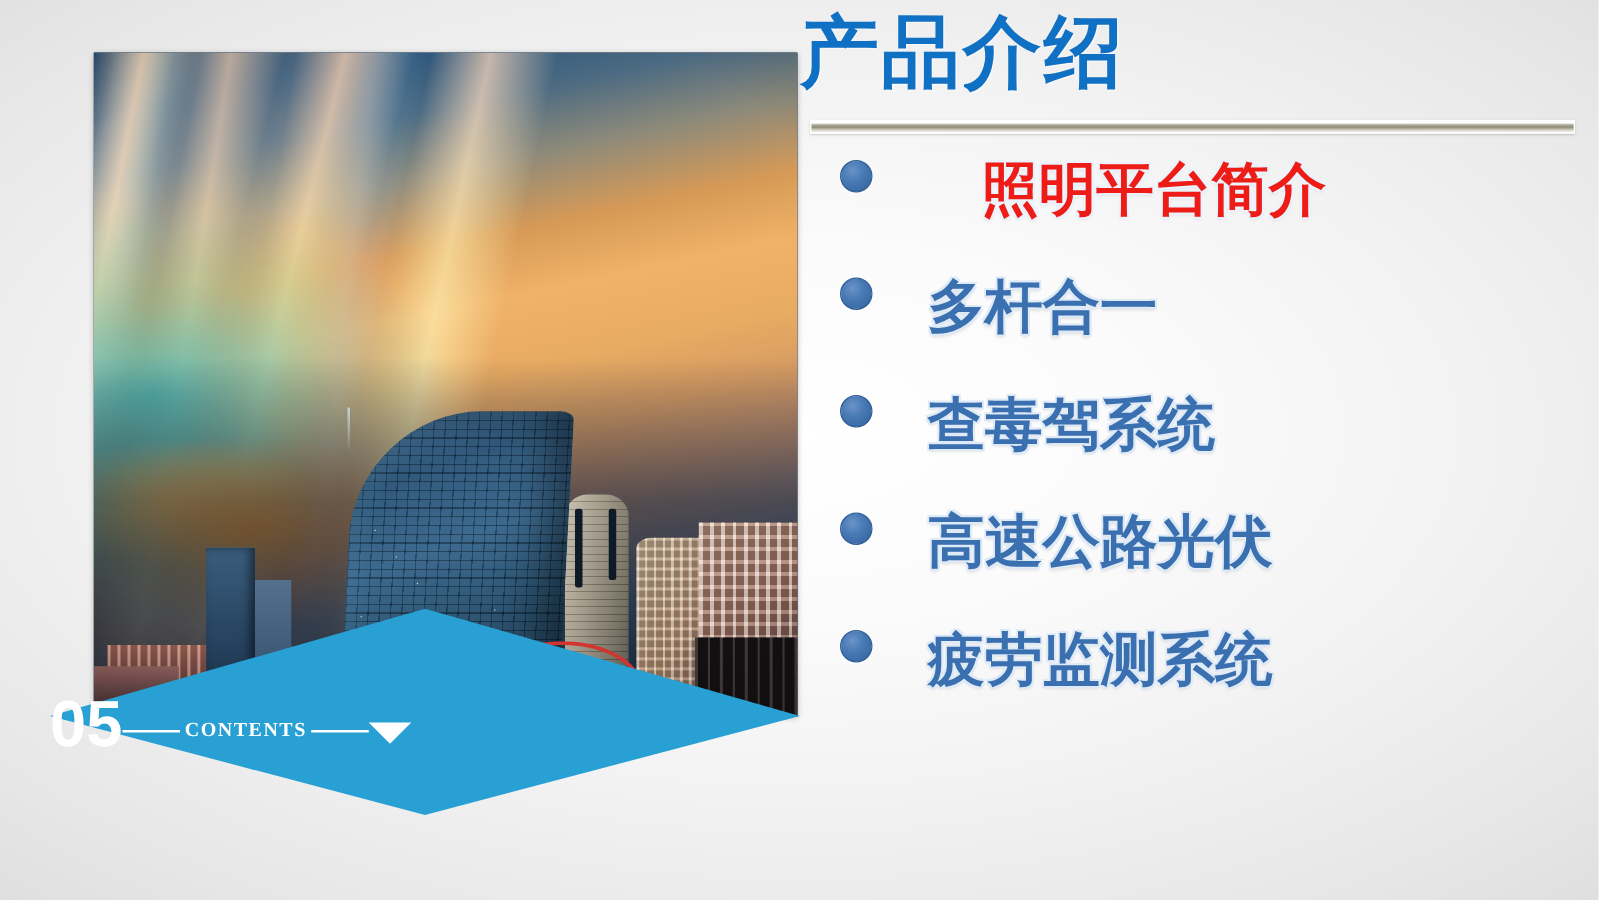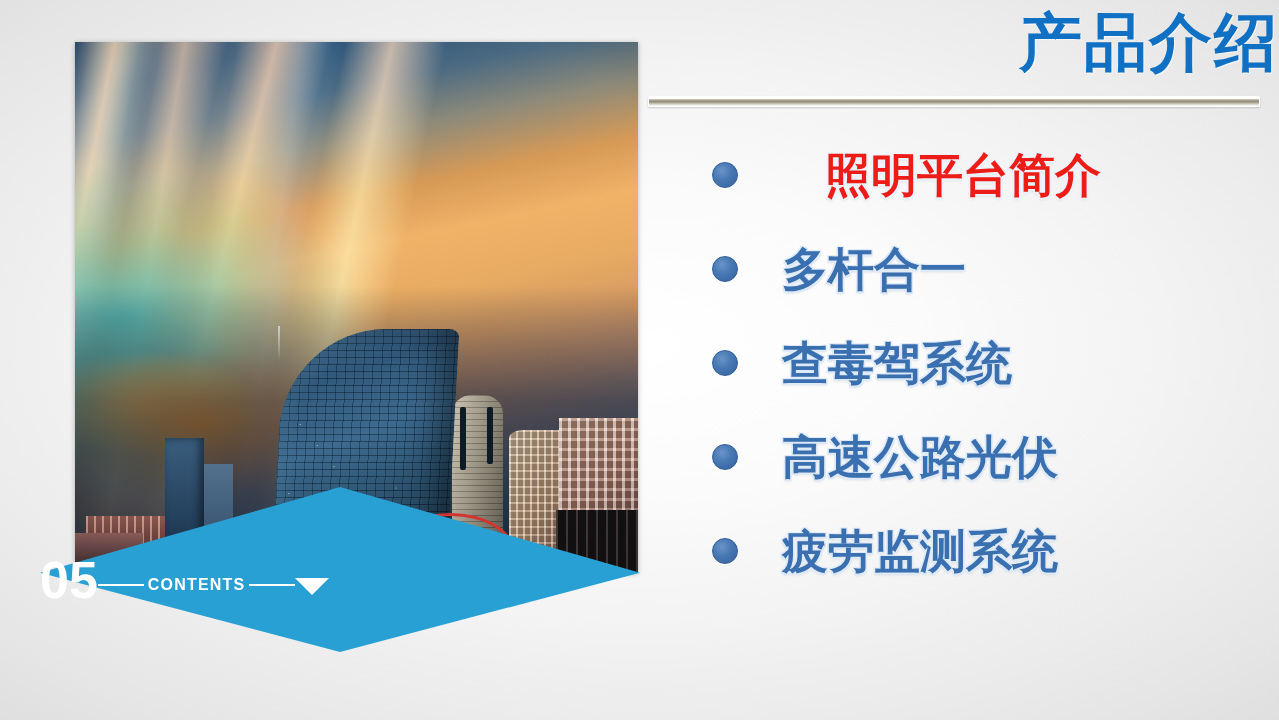--- a/index.html
+++ b/index.html
@@ -231,20 +231,21 @@
     font-weight: bold;
     line-height: 1;
     letter-spacing: 0px;
     font-family: "Liberation Sans", sans-serif;
   }
   #contents-label-row {
     display: flex;
     align-items: center;
     gap: 4px;
     margin-top: 10px;
+    font-family: Liberation Serif, serif;
   }
   .cl-rule {
     width: 46px;
     height: 2px;
     background: #ffffff;
   }
   #contents-label {
     color: #ffffff;
     font-size: 16px;
     font-weight: bold;
@@ -263,21 +264,21 @@
     position: absolute;
     left: 640px;
     top: 0;
     width: 639px;
     height: 720px;
   }
   #slide-title {
     position: absolute;
     left: 0; right: 0;
     top: 8px;
-    text-align: right;
+    text-align: left;
     color: #0f70c4;
     font-size: 63px;
     font-weight: bold;
     letter-spacing: 2px;
     line-height: 1.1;
     text-shadow: 1px 1px 0 rgba(255,255,255,0.65);
   }
   #title-divider {
     position: absolute;
     left: 8px;
@@ -292,23 +293,23 @@
   }
 
   #bullet-list {
     position: absolute;
     left: 0;
     top: 128px;
     width: 639px;
   }
   .bullet-row {
     display: flex;
-    align-items: center;
+    align-items: flex-start;
     height: 94px;
-    padding-left: 72px;
+    padding-left: 32px;
     box-sizing: border-box;
   }
   .bullet-dot {
     width: 24px;
     height: 24px;
     border-radius: 50%;
     background: radial-gradient(circle at 38% 32%, #6b93c8 0%, #4779b4 42%, #34619c 100%);
     border: 1px solid #2f5d96;
     box-shadow: 0 1px 1px rgba(255,255,255,0.8);
     flex: 0 0 auto;

